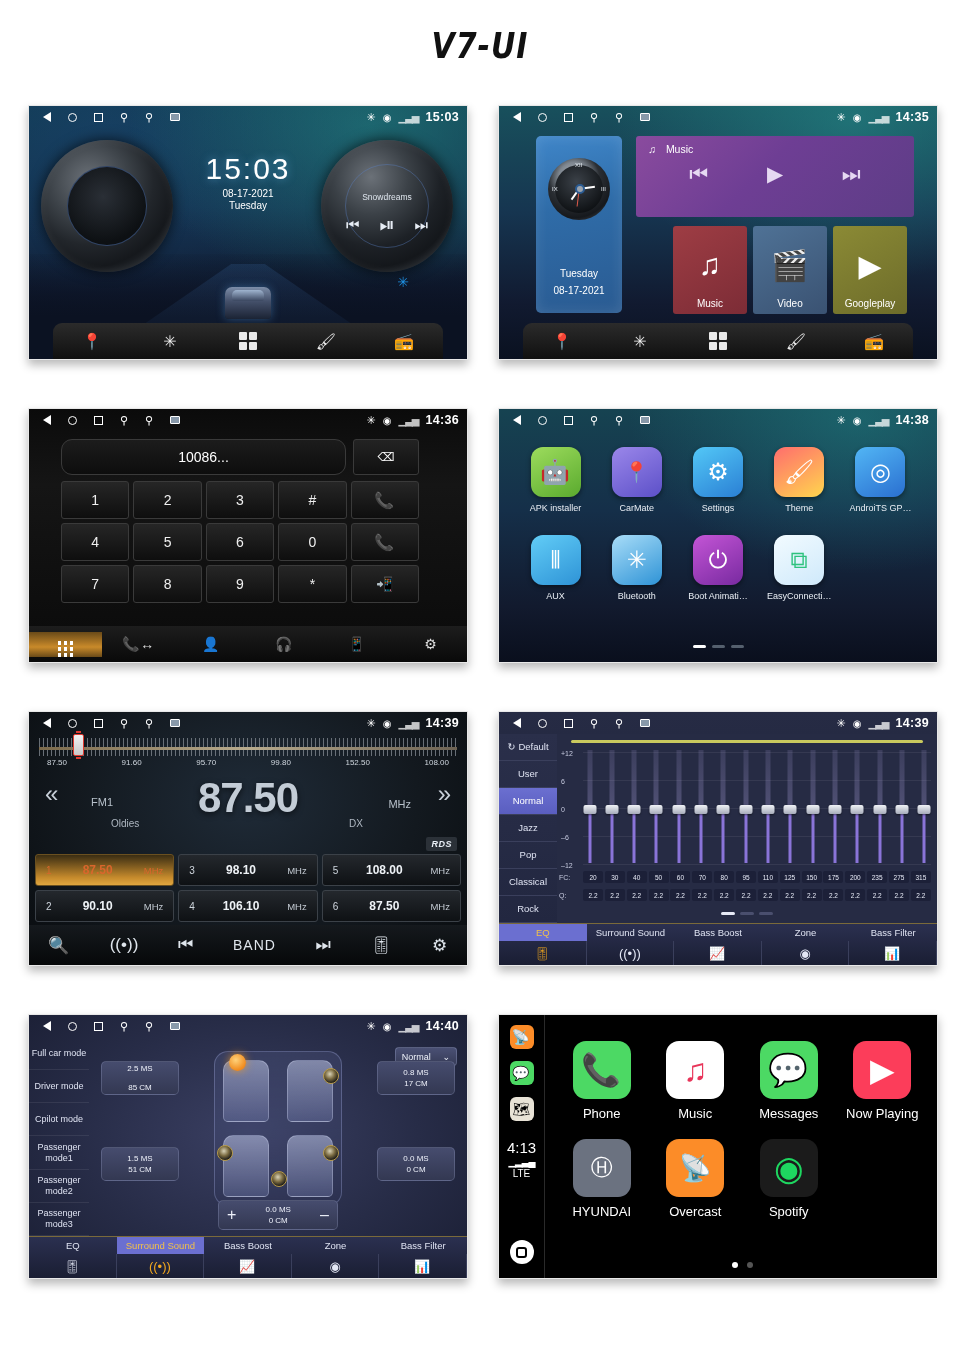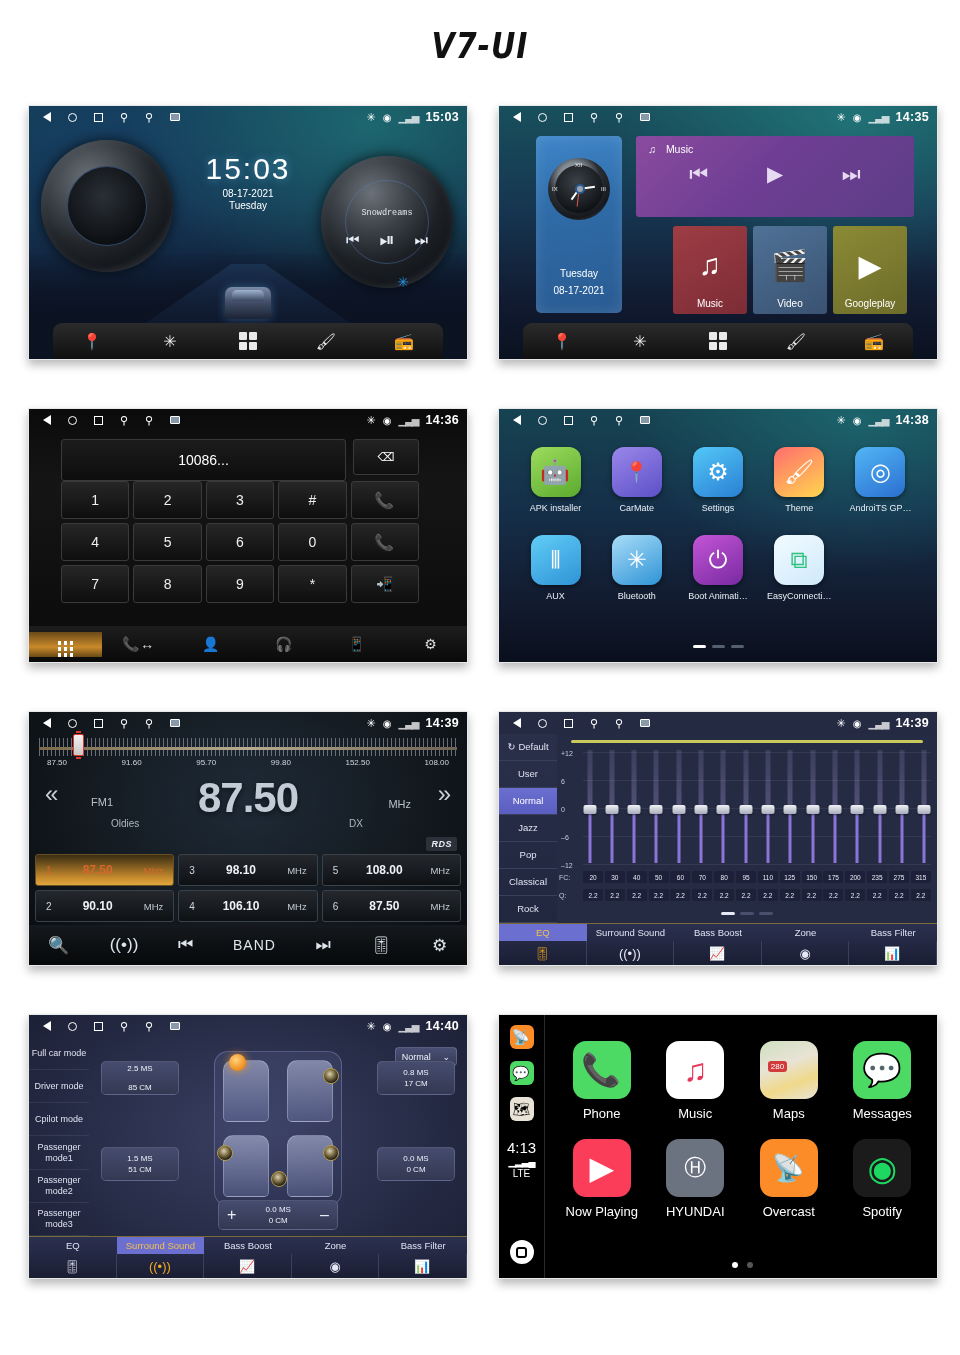--- a/index.html
+++ b/index.html
@@ -76,23 +76,23 @@
   .p1 .road:before { content:""; position:absolute; bottom:10px; left:50%; transform:translateX(-50%);
     width:280px; height:85px; clip-path: polygon(44% 0,56% 0,100% 100%,0 100%);
     background: linear-gradient(180deg,rgba(60,110,170,.22),rgba(20,40,80,.05)); }
   .knob { position:absolute; border-radius:50%; }
   .knob.left { left:12px; top:34px; width:132px; height:132px;
     background: radial-gradient(circle at 36% 30%, #6b7178 0%, #3c4248 32%, #22262b 52%, #15181c 70%, #2b3036 86%, #0d1014 100%);
     box-shadow: 0 0 14px rgba(0,0,0,.7), inset 0 0 10px rgba(255,255,255,.08); }
   .knob.left:after { content:""; position:absolute; inset:26px; border-radius:50%;
     background: radial-gradient(circle at 45% 38%, #2a2f36, #0d1013 70%);
     border:1px solid rgba(90,130,200,.45); }
-  .knob.right { right:14px; top:50px; width:132px; height:132px;
+  .knob.right { right:14px; top:34px; width:132px; height:132px;
     background: radial-gradient(circle at 38% 28%, #6b7178 0%, #3b4147 30%, #1d2126 55%, #14171b 72%, #2b3036 88%, #0d1014 100%);
-    box-shadow: 0 0 14px rgba(0,0,0,.7), inset 0 0 10px rgba(255,255,255,.08); font-family: Liberation Mono, monospace; }
+    box-shadow: 0 0 14px rgba(0,0,0,.7), inset 0 0 10px rgba(255,255,255,.08); }
   .knob.right .inner { position:absolute; inset:24px; border-radius:50%;
     background: radial-gradient(circle at 45% 35%, #2d3views 0%, #23272e 0%, #0e1114 75%);
     border:1px solid rgba(90,130,200,.4); display:flex; align-items:center; justify-content:center; }
   .p1 .track { position:absolute; top:52px; left:0; right:0; text-align:center; font-size:8.5px; color:#dfe6ee; }
   .p1 .mediabtns { position:absolute; top:74px; left:0; right:0; display:flex; justify-content:center; align-items:center; gap:20px; color:#e7edf5; font-size:15px; }
   .p1 .mediabtns .play { font-size:19px; }
   .p1 .clock { position:absolute; left:0; right:0; top:46px; text-align:center; color:#fff; }
   .p1 .clock .t { font-size:30px; font-weight:300; letter-spacing:2px; text-shadow:0 0 8px rgba(120,200,255,.5); }
   .p1 .clock .d { font-size:10px; margin-top:2px; }
   .p1 .clock .w { font-size:10px; margin-top:1px; }
@@ -134,22 +134,22 @@
   .w-music .ctr { position:absolute; top:26px; left:0; right:0; display:flex; justify-content:space-around; padding:0 24px; color:#e6d9f2; font-size:21px; }
   .tile { position:absolute; top:120px; width:74px; height:88px; border-radius:3px; color:#fff; }
   .tile .lbl { position:absolute; bottom:5px; left:0; right:0; text-align:center; font-size:10px; }
   .tile .gl { position:absolute; top:22px; left:0; right:0; text-align:center; font-size:30px; }
   .t-music { left:174px; background:linear-gradient(150deg,#9e3d44,#7c2c36); }
   .t-video { left:254px; background:linear-gradient(150deg,#4f7296,#3a5272); }
   .t-play  { left:334px; background:linear-gradient(150deg,#8b8a35,#6d6c2a); }
 
   
   .p3 { background: linear-gradient(180deg,#0b0b0b 0%,#151515 30%,#0a0a0a 100%); }
-  .dial-num { position:absolute; left:32px; top:30px; width:285px; height:42px;
-    border:1px solid #3a3a3a; border-radius:3px;
+  .dial-num { position:absolute; left:32px; top:30px; width:285px; height:36px;
+    border:1px solid #3a3a3a; border-radius:11px;
     background: linear-gradient(180deg,#1c1c1c,#0d0d0d);
     display:flex; align-items:center; justify-content:center; color:#fff; font-size:14px; }
   .dial-del { position:absolute; left:324px; top:30px; width:66px; height:36px;
     border:1px solid #3a3a3a; border-radius:3px;
     background: linear-gradient(180deg,#232323,#101010);
     display:flex; align-items:center; justify-content:center; color:#fff; font-size:12px; }
   .keypad { position:absolute; left:32px; top:72px; width:358px;
     display:grid; grid-template-columns:repeat(5,1fr); grid-auto-rows:38px; gap:4px; }
   .key { border:1px solid #3a3a3a; border-radius:3px;
     background: linear-gradient(180deg,#262626,#0e0e0e);
@@ -933,26 +933,20 @@
     <div class="cp-apps">
       <div class="cp-app">
         <div class="sq" style="background:#4cd964;color:#fff;">📞</div>
         <div class="nm">Phone</div>
       </div>
       <div class="cp-app">
         <div class="sq" style="background:#fff;color:#e8355a;">♫</div>
         <div class="nm">Music</div>
       </div>
       <div class="cp-app">
-        <div class="sq" style="background:linear-gradient(160deg,#cfe0c0 0%,#e8e3d6 40%,#f0d98a 70%,#e8e3d6 100%);position:relative;font-size:11px;">
-          <span style="position:absolute;left:8px;top:20px;background:#d23b3b;color:#fff;font-size:8px;padding:1px 3px;border-radius:3px;">280</span>
-        </div>
-        <div class="nm">Maps</div>
-      </div>
-      <div class="cp-app">
         <div class="sq" style="background:#4cd964;color:#fff;">💬</div>
         <div class="nm">Messages</div>
       </div>
       <div class="cp-app">
         <div class="sq" style="background:#fc3d5a;color:#fff;">▶</div>
         <div class="nm">Now Playing</div>
       </div>
       <div class="cp-app">
         <div class="sq" style="background:#6b7280;color:#fff;font-size:22px;">Ⓗ</div>
         <div class="nm">HYUNDAI</div>

